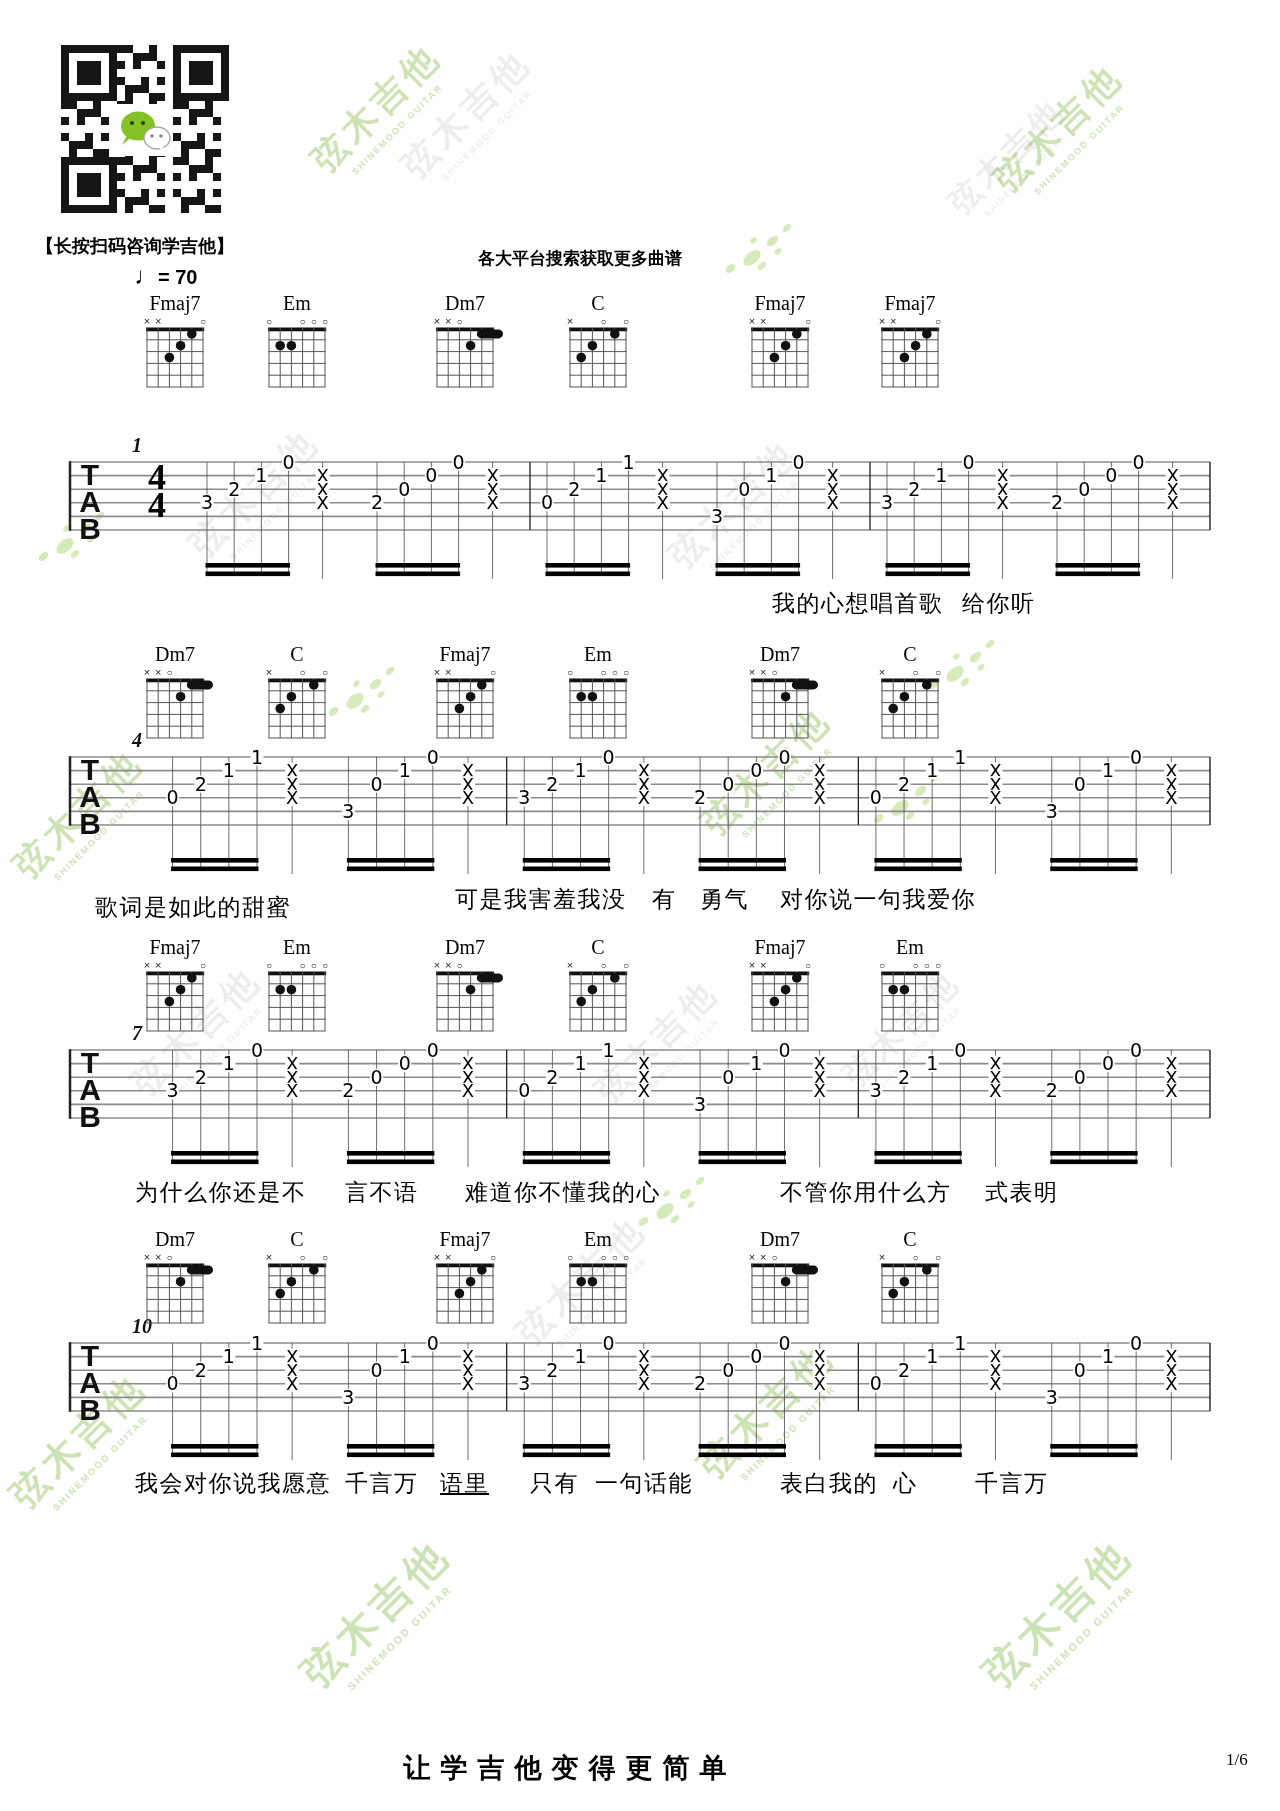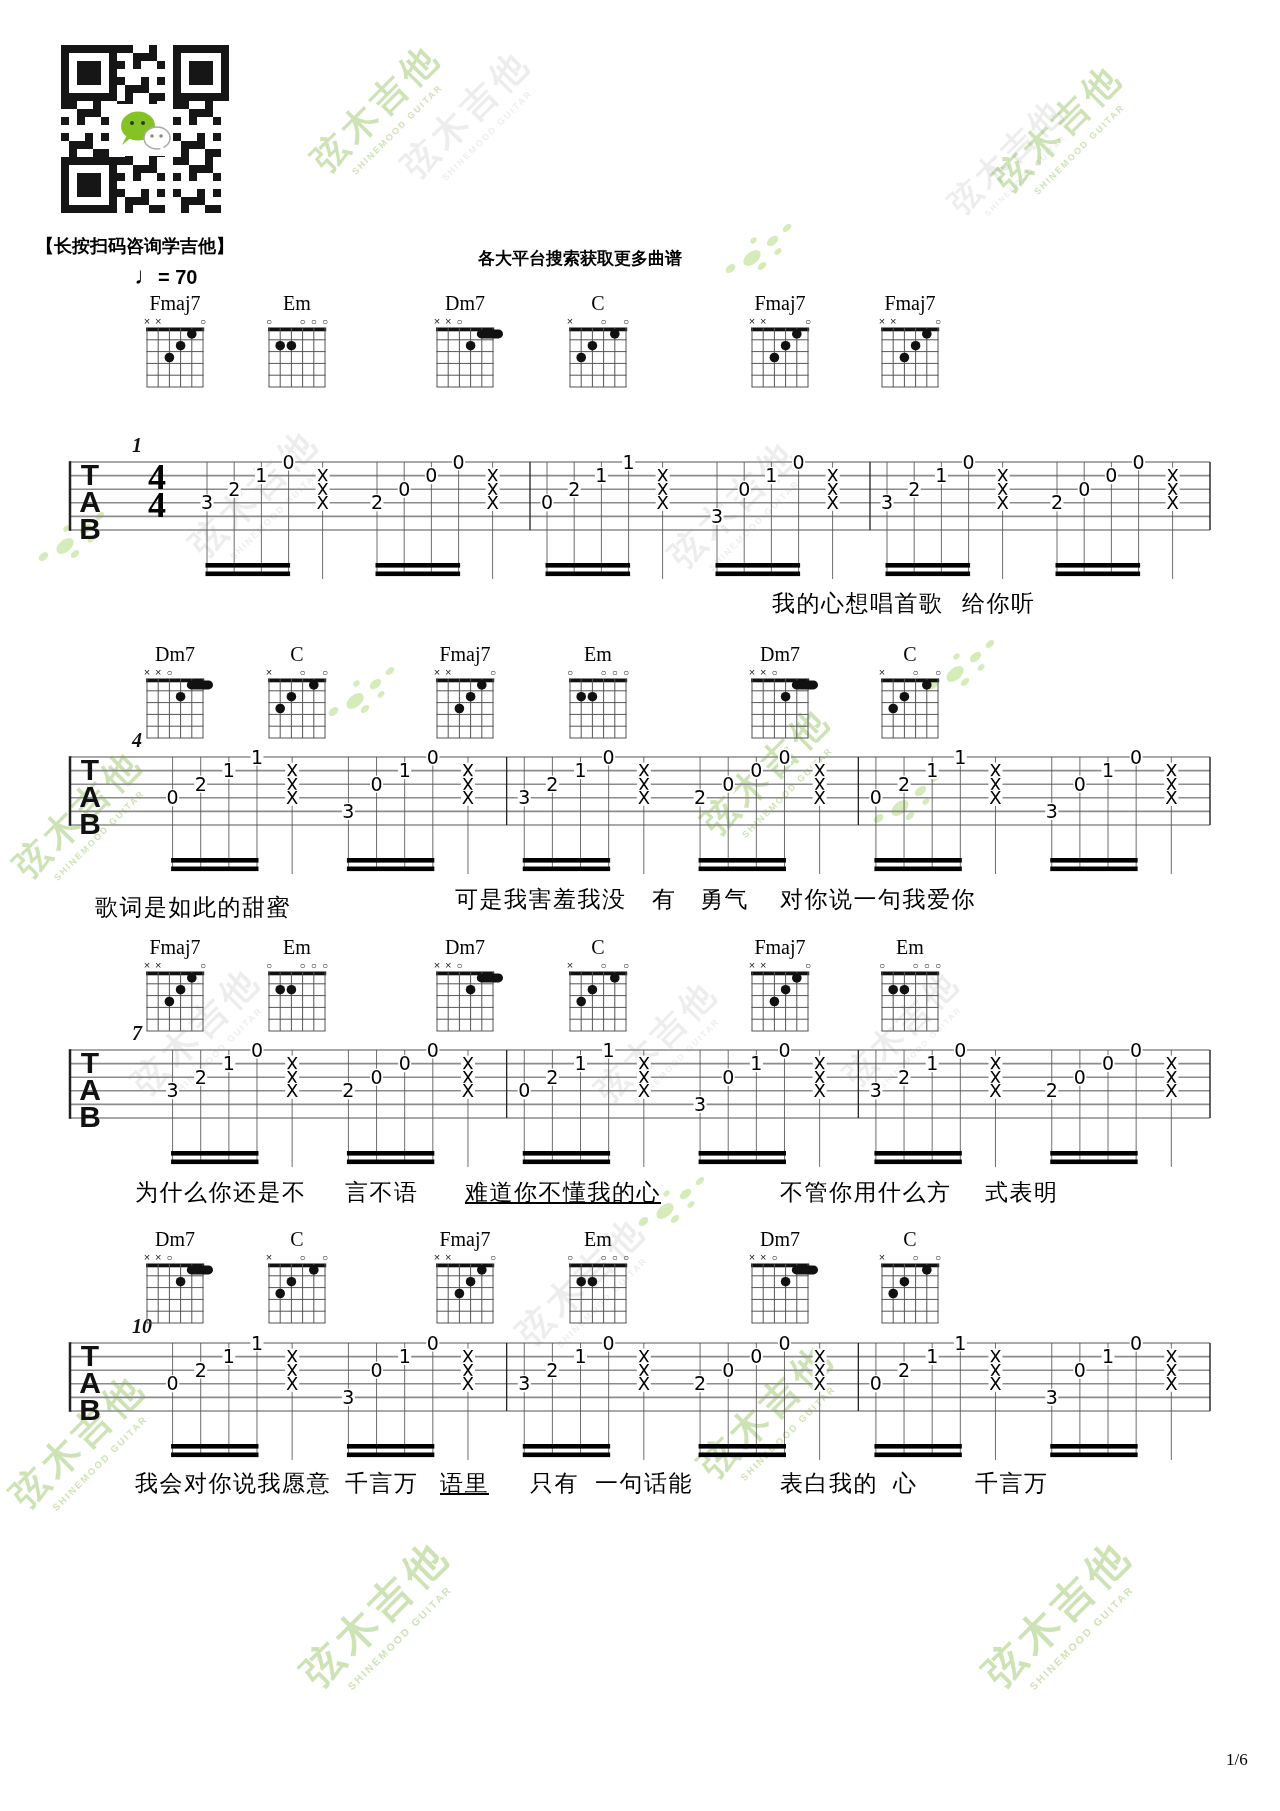--- a/index.html
+++ b/index.html
@@ -1013,21 +1013,21 @@
         <text x="1076.15" y="40.5" text-anchor="middle" font-size="19" font-family="&quot;DejaVu Sans&quot;,sans-serif" fill="#000">0</text>
         <rect x="1104.3166666666668" y="39.6" width="14" height="16" fill="#ffffff"></rect>
         <text x="1111.3166666666668" y="54.1" text-anchor="middle" font-size="18" font-family="&quot;DejaVu Sans&quot;,sans-serif" fill="#000">X</text>
         <rect x="1104.3166666666668" y="53.2" width="14" height="16" fill="#ffffff"></rect>
         <text x="1111.3166666666668" y="67.7" text-anchor="middle" font-size="18" font-family="&quot;DejaVu Sans&quot;,sans-serif" fill="#000">X</text>
         <rect x="1104.3166666666668" y="66.8" width="14" height="16" fill="#ffffff"></rect>
         <text x="1111.3166666666668" y="81.3" text-anchor="middle" font-size="18" font-family="&quot;DejaVu Sans&quot;,sans-serif" fill="#000">X</text>
       </svg>
       <div class="lyric abs" style="left: 135px; top: 1177px;">为什么你还是不</div>
       <div class="lyric abs" style="left: 345px; top: 1177px;">言不语</div>
-      <div class="lyric abs" style="left: 465px; top: 1177px; text-decoration: underline;">难道你不懂我的心</div>
+      <div class="lyric abs" style="left: 465px; top: 1177px;">难道你不懂我的心</div>
       <div class="lyric abs" style="left: 780px; top: 1177px;">不管你用什么方</div>
       <div class="lyric abs" style="left: 985px; top: 1177px;">式表明</div>
       <div class="chord-wrap" style="left: 136px; top: 1228px;">
         <div class="chord-label">Dm7</div>
         <svg width="78" height="78" viewBox="0 0 78 78">
           <text x="11" y="10" text-anchor="middle" font-size="11" fill="#222">×</text>
           <text x="22.2" y="10" text-anchor="middle" font-size="11" fill="#222">×</text>
           <text x="33.4" y="10" text-anchor="middle" font-size="10" fill="#222">○</text>
           <rect x="10" y="12.5" width="58.2" height="3.8" fill="#111"></rect>
           <line x1="10.5" y1="24.8" x2="67.5" y2="24.8" stroke="#555" stroke-width="1"></line>
@@ -1304,20 +1304,21 @@
       <div class="lyric abs" style="left: 135px; top: 1468px;">我会对你说我愿意</div>
       <div class="lyric abs" style="left: 345px; top: 1468px;">千言万</div>
       <div class="lyric abs" style="left: 440px; top: 1468px; text-decoration: underline;">语里</div>
       <div class="lyric abs" style="left: 530px; top: 1468px;">只有</div>
       <div class="lyric abs" style="left: 595px; top: 1468px;">一句话能</div>
       <div class="lyric abs" style="left: 780px; top: 1468px;">表白我的</div>
       <div class="lyric abs" style="left: 893px; top: 1468px;">心</div>
       <div class="lyric abs" style="left: 975px; top: 1468px;">千言万</div>
     </div>
 
+  <div id="footer-slogan" class="abs">让学吉他变得更简单</div>
   <div id="page-num" class="abs">1/6</div>
 <div class="wm" style="left: 380px; top: 112px; opacity: 0.5; transform: translate(-50%, -50%) rotate(-45deg) scale(1);">
       <div class="cn" style="color: rgb(156, 201, 111);">弦木吉他</div>
       <div class="en" style="color: rgb(156, 201, 111);">SHINEMOOD GUITAR</div>
     </div>
     <div class="wm" style="left: 1062px; top: 132px; opacity: 0.5; transform: translate(-50%, -50%) rotate(-45deg) scale(1);">
       <div class="cn" style="color: rgb(156, 201, 111);">弦木吉他</div>
       <div class="en" style="color: rgb(156, 201, 111);">SHINEMOOD GUITAR</div>
     </div>
     <div class="wm" style="left: 82px; top: 818px; opacity: 0.5; transform: translate(-50%, -50%) rotate(-45deg) scale(1);">

